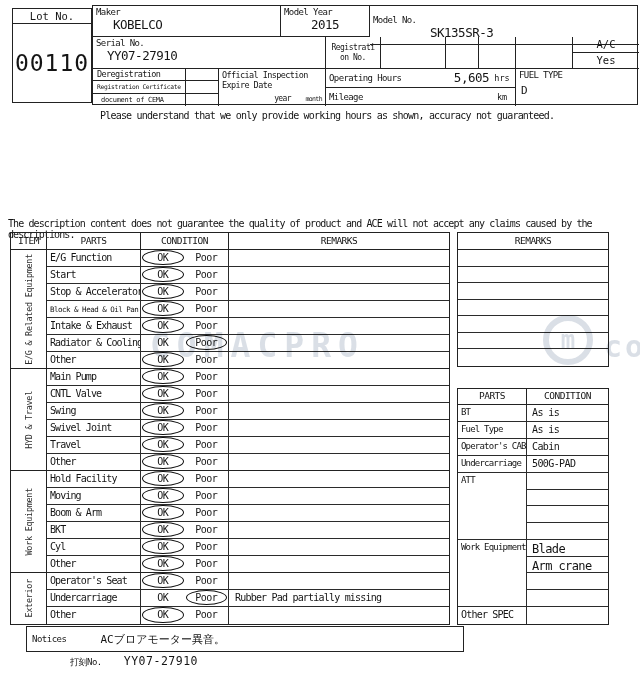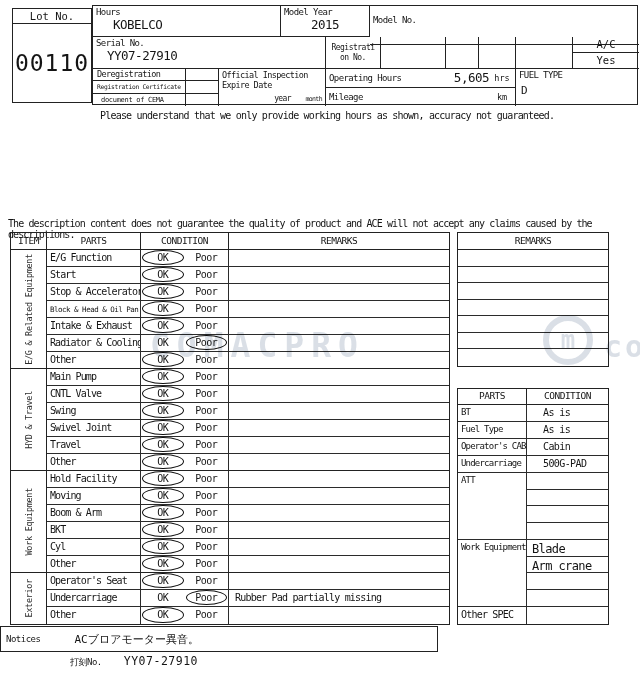--- a/index.html
+++ b/index.html
@@ -80,32 +80,32 @@
   #remarks-table { left:457px; top:232px; width:152px; border:1.5px solid #222; }
   .rt-head { height:17px; border-bottom:1px solid #222; text-align:center; font-size:9.5px; line-height:15px; letter-spacing:-0.5px; }
   .rt-row { height:16.5px; border-bottom:1px solid #2b2b2b; font-size:9.5px; padding-left:4px; }
   .rt-row:last-child { border-bottom:none; }
 
   
   #spec-table { left:457px; top:388px; width:152px; border:1.5px solid #222; }
   .st-head { display:flex; height:16px; border-bottom:1px solid #222; font-size:9.5px; text-align:center; line-height:14px; letter-spacing:-0.5px; }
   .st-head .sh-parts { width:69px; border-right:1px solid #222; }
   .st-head .sh-cond { flex:1; }
-  .strow { display:flex; height:17px; border-bottom:1px solid #2b2b2b;gap:11px; }
+  .strow { display:flex; height:17px; border-bottom:1px solid #2b2b2b; }
   .strow .stp { width:69px; border-right:1px solid #2b2b2b; font-size:9px; letter-spacing:-0.8px; padding:2px 0 0 3px; white-space:nowrap; overflow:hidden; }
   .strow .stc { flex:1; font-size:10px; letter-spacing:-0.6px; padding:2px 0 0 5px; white-space:nowrap; overflow:hidden; }
   .spec-block { display:flex; border-bottom:1px solid #2b2b2b; }
   .sb-label { width:69px; border-right:1px solid #2b2b2b; font-size:9px; letter-spacing:-0.8px; padding:2px 0 0 3px; white-space:nowrap; }
   .sb-rows { flex:1; }
   .sbrow { height:16.5px; border-bottom:1px solid #2b2b2b; font-size:12px; letter-spacing:-0.6px; padding:2px 0 0 5px; white-space:nowrap; }
   .sbrow:last-child { border-bottom:none; }
   .strow.last { border-bottom:none; }
 
   
-  #notices { left:0; top:626px; width:438px; height:26px; border:1.2px solid #222; display:flex; align-items:center; }
+  #notices { left:26px; top:626px; width:438px; height:26px; border:1.2px solid #222; display:flex; align-items:center; }
   .not-lab { font-size:9px; margin-left:5px; letter-spacing:-0.5px; }
   .not-val { font-size:11px; margin-left:34px; }
   #stamp { left:70px; top:654px; display:flex; align-items:baseline; gap:22px; }
   .stamp-lab { font-size:9px; letter-spacing:-0.5px; }
   .stamp-val { font-size:11.5px; letter-spacing:0.5px; }
 
   
   .wm { pointer-events:none; mix-blend-mode:multiply; color:rgba(188,196,209,0.55); z-index:6; }
   #wm-text { left:150px; top:326px; font-size:33px; font-weight:bold; letter-spacing:7px; }
   #wm-logo { left:543px; top:315px; width:50px; height:50px; border:6px solid rgba(188,196,209,0.55); border-radius:50%; display:flex; align-items:center; justify-content:center; font-size:24px; font-weight:bold; }
@@ -116,29 +116,30 @@
 
 <div class="page">
 
   <div class="abs" id="lot-box">
     <div class="lot-head">Lot No.</div>
     <div class="lot-val">00110</div>
   </div>
 
   <div class="abs" id="head-table">
     <div class="ht-maker bR bB">
-      <div class="cell-lab">Hours</div>
+      <div class="cell-lab">Maker</div>
       <div class="cell-val" style="padding-left:20px;">KOBELCO</div>
     </div>
     <div class="ht-my bR bB">
       <div class="cell-lab">Model Year</div>
       <div class="cell-val" style="text-align:center;">2015</div>
     </div>
     <div class="ht-mn bB">
       <div class="cell-lab">Model No.</div>
+      <div class="cell-val" style="padding-left:60px;">SK135SR-3</div>
     </div>
     <div class="ht-serial bR bB">
       <div class="cell-lab">Serial No.</div>
       <div class="cell-val" style="padding-left:14px;">YY07-27910</div>
     </div>
     <div class="ht-regno bR bB pre">Registrati
 on No.</div>
     <div class="ht-e1 bR bB"></div>
     <div class="ht-e2 bR bB"></div>
     <div class="ht-e3 bR bB"></div>

